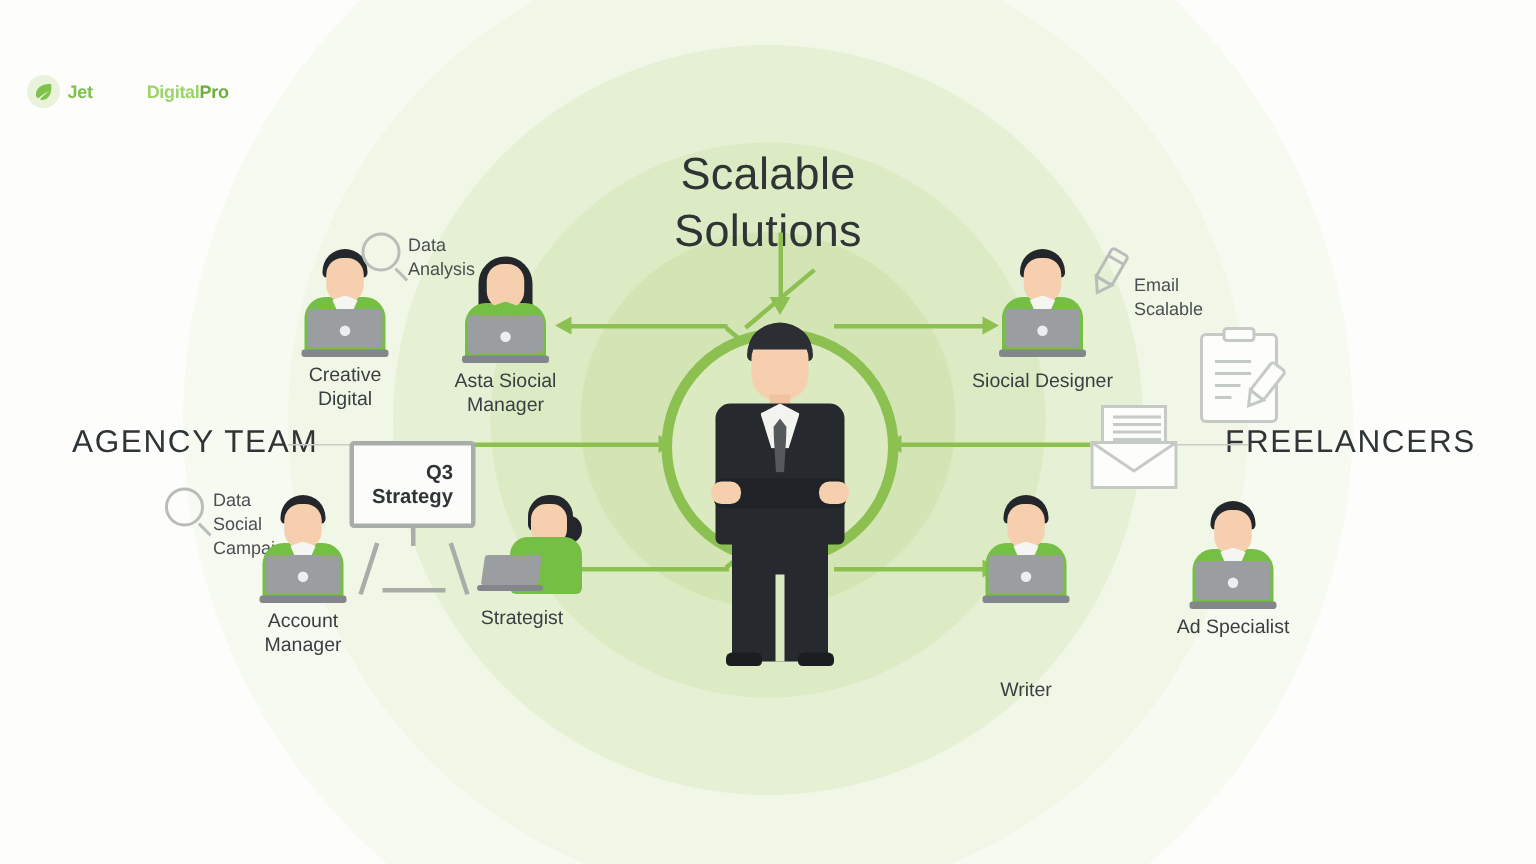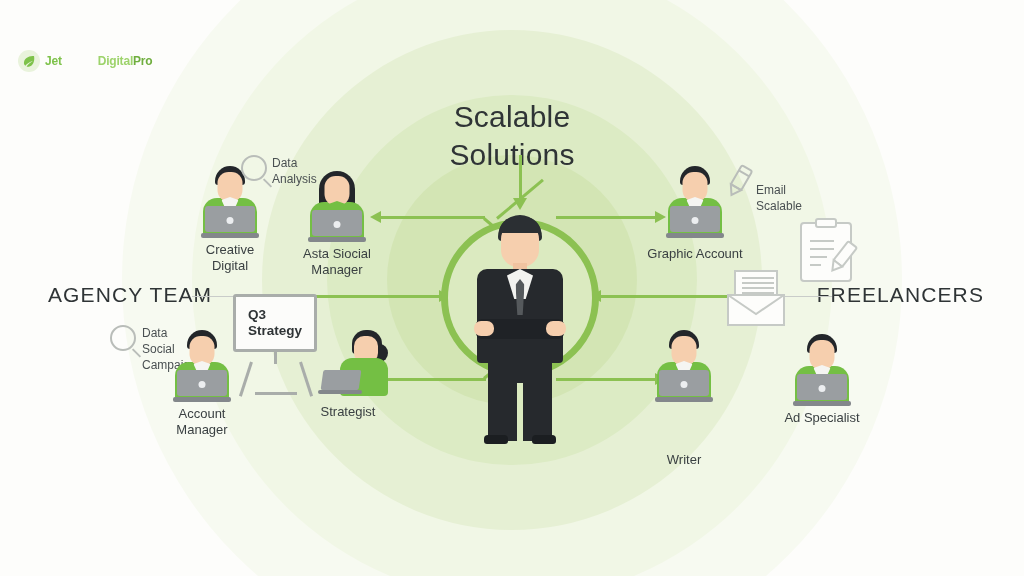--- a/index.html
+++ b/index.html
@@ -102,21 +102,21 @@
 
   
   .envelope { position:absolute; width:58px; height:44px; }
   .env-paper { position:absolute; left:7px; top:-12px; width:44px; height:36px; border:2px solid #c6cac6; background:#fdfdfb; }
   .env-pline { position:absolute; left:6px; height:1.5px; background:#c6cac6; width:32px; }
   .env-body { position:absolute; left:0; bottom:0; width:58px; height:32px; border:2px solid #c6cac6; background:#fdfdfb; }
   .env-flap { position:absolute; left:0; bottom:0; width:58px; height:32px; }
 
   
   .board { position:absolute; left:233px; top:294px; width:84px; height:58px; background:#fcfcfa; border:3px solid #a9adaa; border-radius:3px; display:flex; align-items:center; justify-content:center; }
-  .board-text { font-size:13.5px; font-weight:700; color:#2f3436; text-align:left; line-height:1.18; white-space:pre-line; }
+  .board-text { font-size:13.5px; font-weight:700; color:#2f3436; text-align:right; line-height:1.18; white-space:pre-line; }
   .board-leg { position:absolute; background:#a9adaa; }
 
   
   .strategist { position:absolute; left:318px; top:330px; width:72px; height:70px; }
   .s-hair { position:absolute; right:8px; top:0; width:30px; height:24px; background:#23262a; border-radius:14px 14px 4px 4px; }
   .s-pony { position:absolute; right:2px; top:14px; width:16px; height:18px; background:#23262a; border-radius:50%; }
   .s-face { position:absolute; right:12px; top:6px; width:24px; height:27px; background:#f6cfae; border-radius:10px; }
   .s-body { position:absolute; right:2px; top:28px; width:48px; height:38px; background:#74bf44; border-radius:12px 12px 4px 4px; }
   .s-lap { position:absolute; left:0; top:40px; width:44px; height:24px; }
   .s-lap-screen { position:absolute; left:4px; top:0; width:38px; height:20px; background:#9a9ea1; border-radius:2px; transform:skewX(-8deg); }
@@ -284,21 +284,21 @@
       <div class="p-face"></div>
     <div class="p-body"></div>
       <div class="p-collar"></div>
     <div class="p-laptop">
         <div class="p-screen">
           <div class="p-dot"></div>
         </div>
         <div class="p-base"></div>
       </div>
   </div>
-  <div class="person-label" style="left:632px; top:246px; width:126px;">Graphic Account</div>
+  <div class="person-label" style="left:632px; top:246px; width:126px;">Siocial Designer</div>
 
   <div class="pencil" style="left:722px; top:164px;">
     <svg width="34" height="36" viewBox="0 0 34 36">
       <g transform="rotate(30 17 18)">
         <rect x="11" y="2" width="12" height="22" rx="2" fill="none" stroke="#b9bdb9" stroke-width="2"></rect>
         <path d="M11 24 L17 33 L23 24 Z" fill="none" stroke="#b9bdb9" stroke-width="2"></path>
         <line x1="11" y1="8" x2="23" y2="8" stroke="#b9bdb9" stroke-width="2"></line>
       </g>
     </svg>
   </div>

